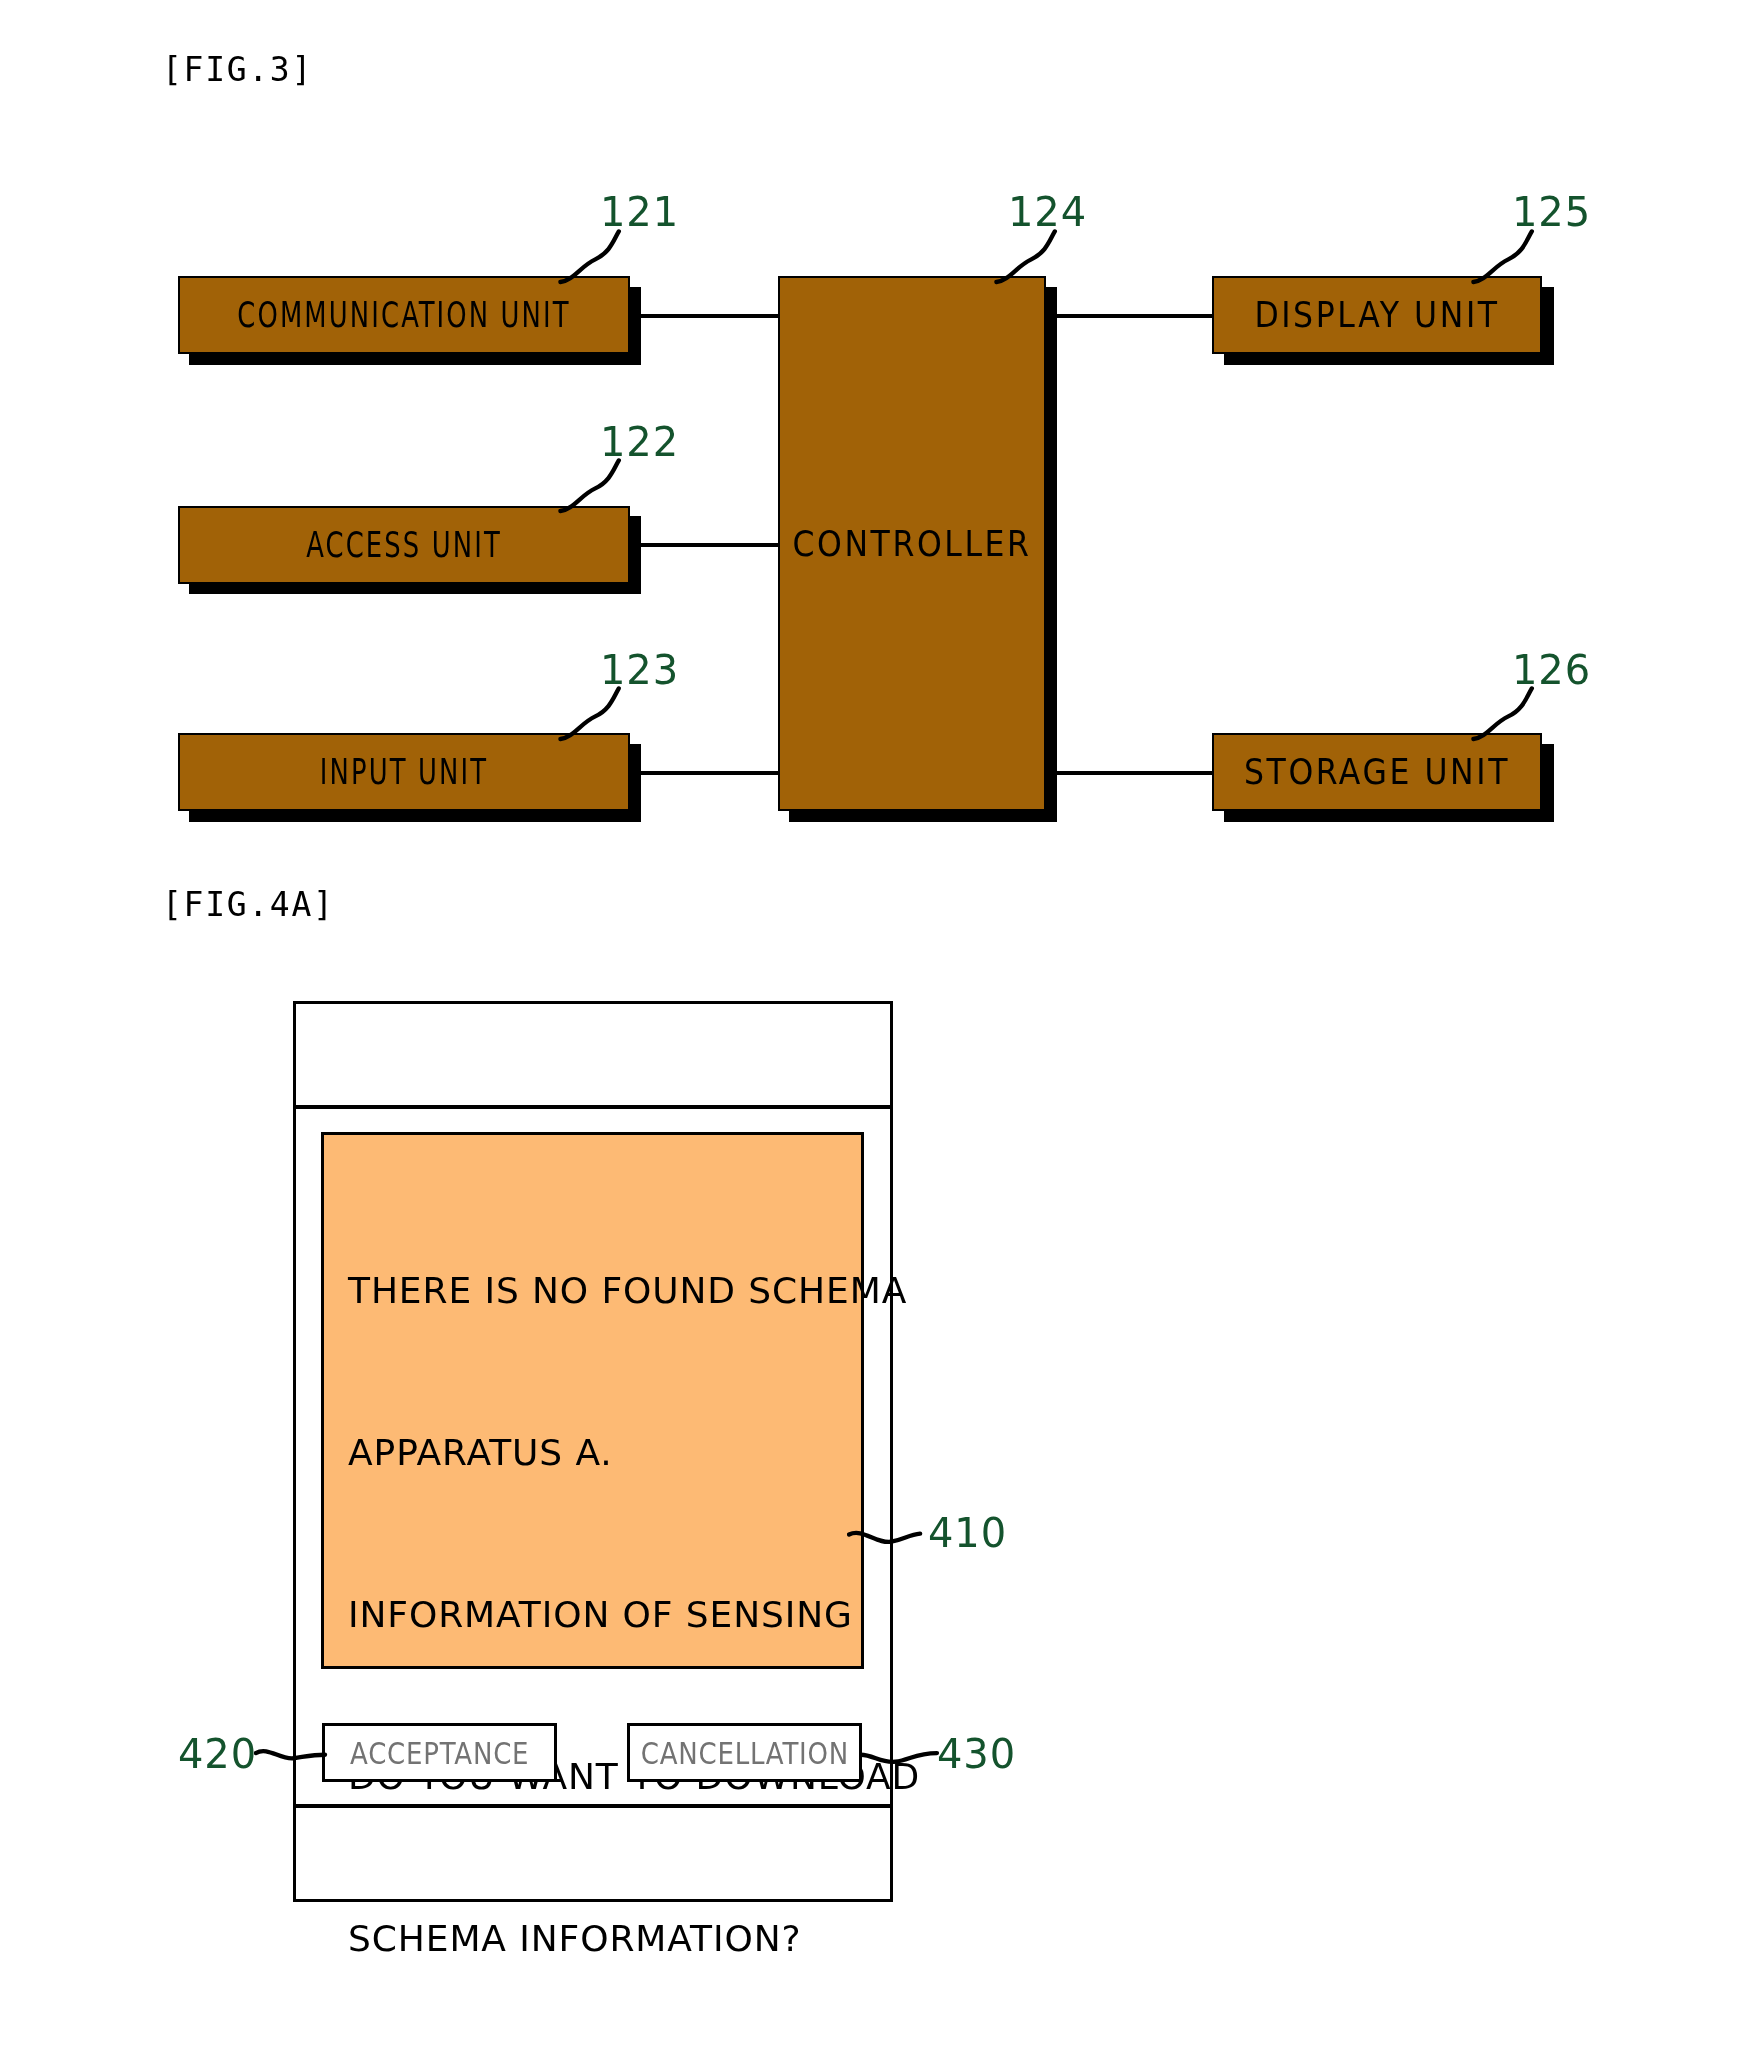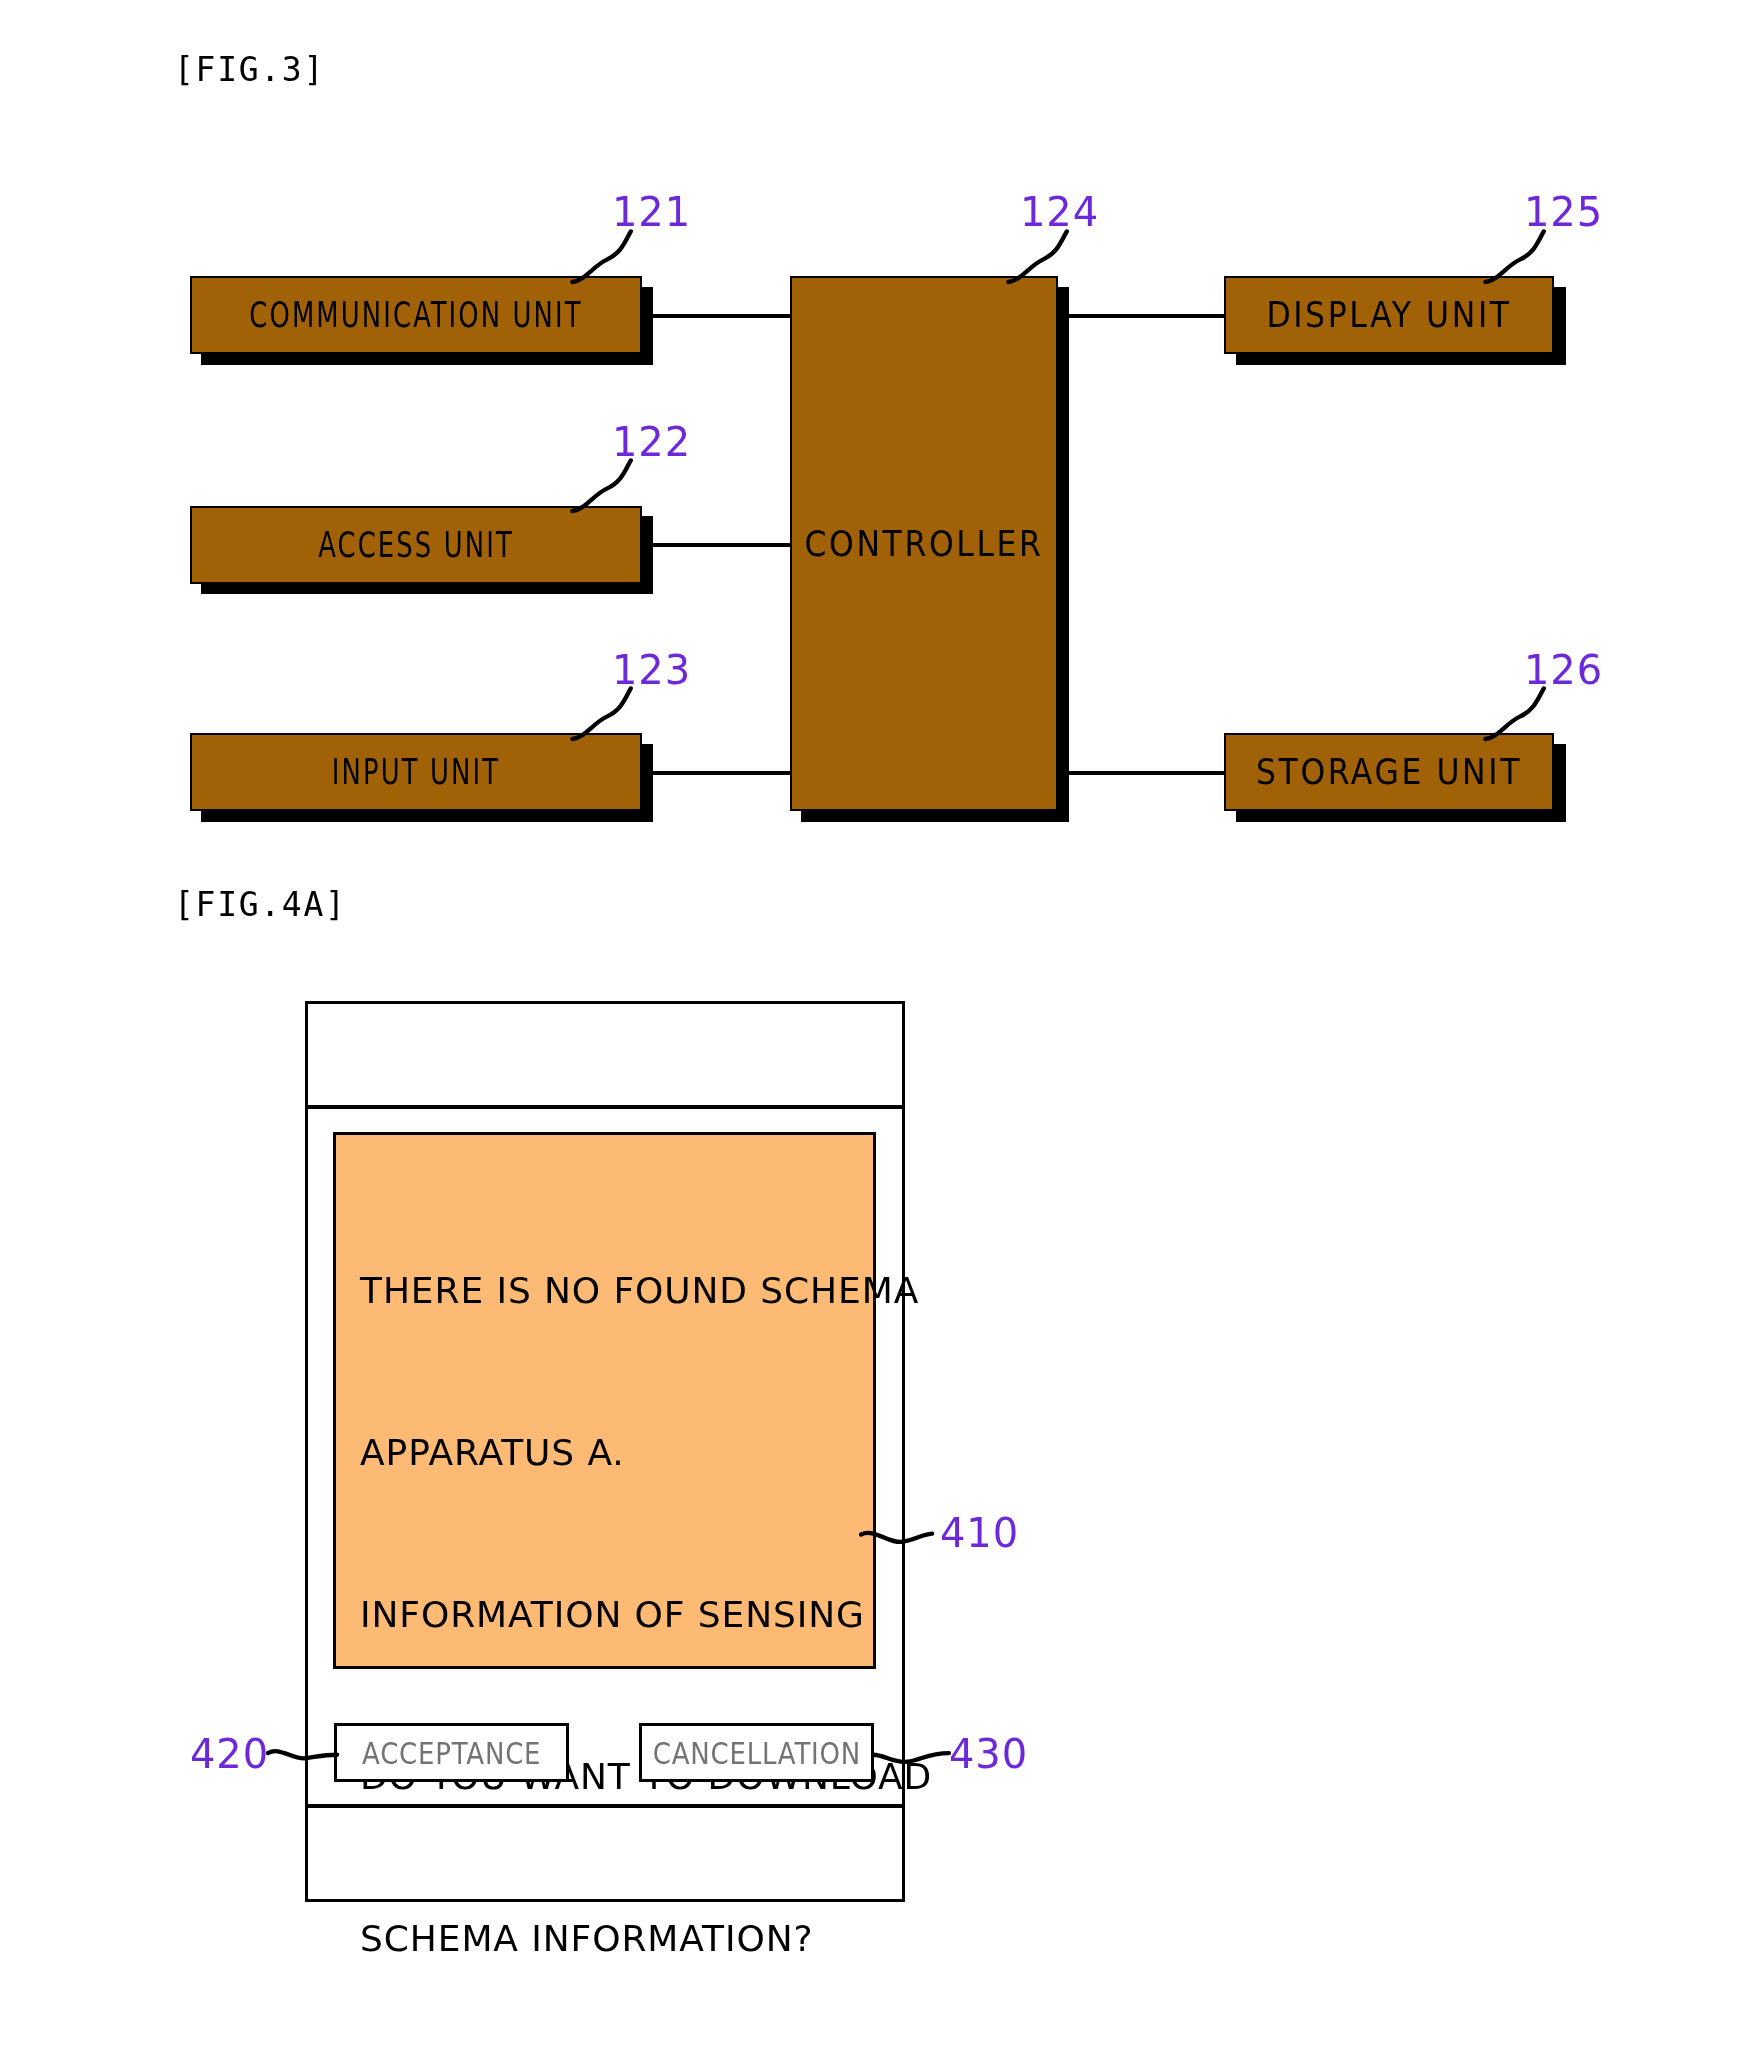--- a/index.html
+++ b/index.html
@@ -9,21 +9,21 @@
   }
   body {
     width: 1757px;
     height: 2068px;
     position: relative;
     font-family: "DejaVu Sans Mono", monospace;
     color: #000000;
     overflow: hidden;
   }
 
-  .page { position: absolute; inset: 0; margin-left: 12px; }
+  .page { position: absolute; inset: 0; }
 
   
   .fig-caption {
     position: absolute;
     font-family: "DejaVu Sans Mono", monospace;
     font-size: 33px;
     letter-spacing: 1.7px;
     color: #000;
     white-space: pre;
   }
@@ -65,21 +65,21 @@
     height: 3.5px;
     z-index: 2;
   }
 
   
   .refnum {
     position: absolute;
     font-family: "DejaVu Sans", sans-serif;
     font-size: 40px;
     letter-spacing: 0.9px;
-    color: #6d28d9;
+    color: #14532d;
     white-space: nowrap;
   }
   .leader { position: absolute; z-index: 4; }
 
   
   .phone {
     position: absolute;
     box-sizing: border-box;
     border: 3.5px solid #000;
     background: #fff;

